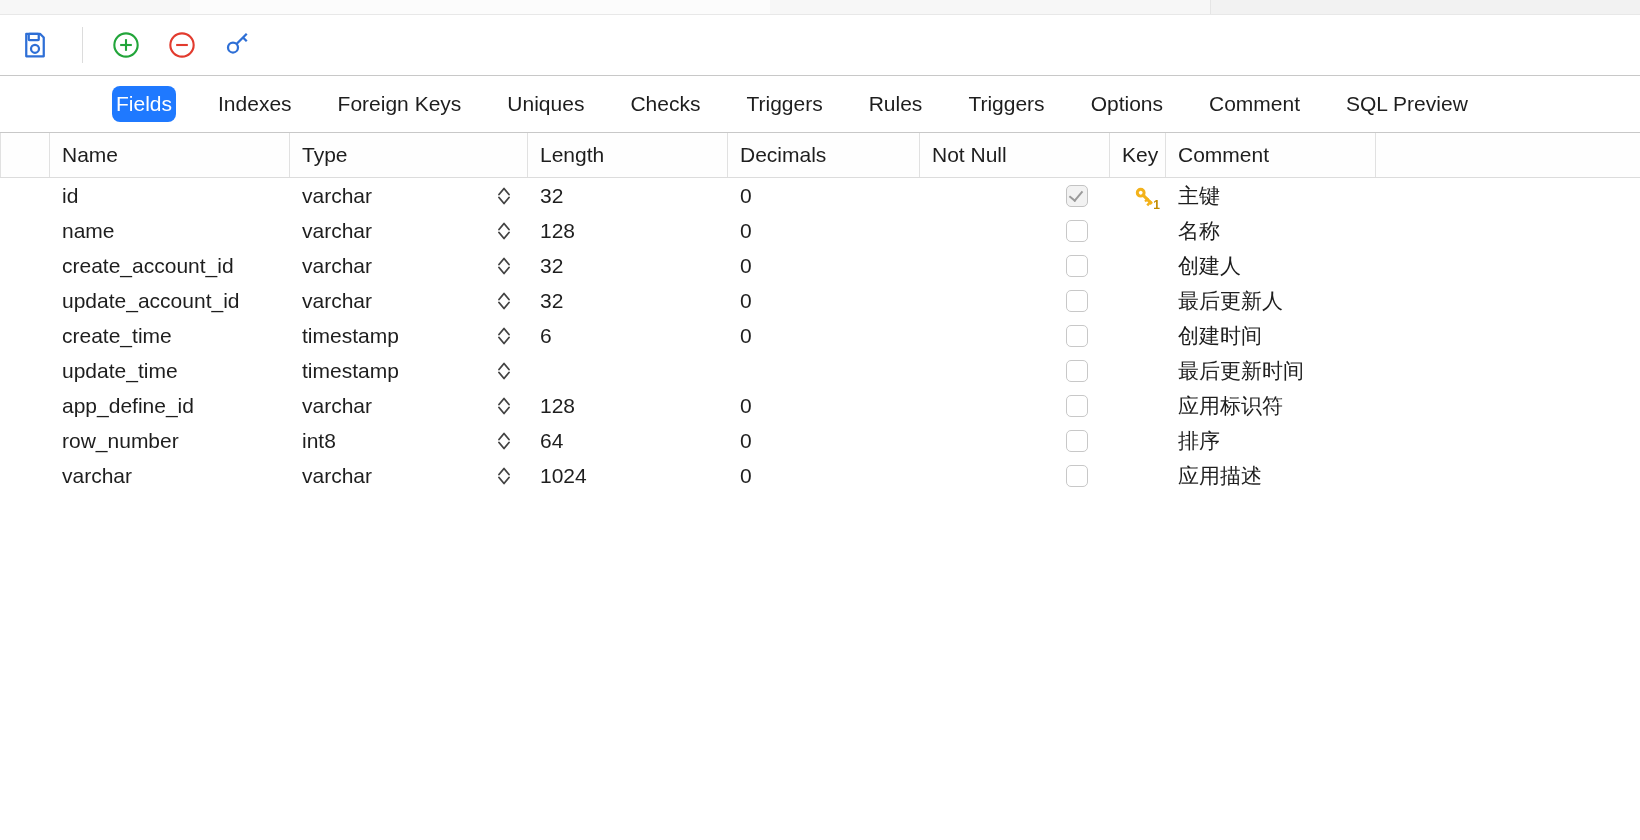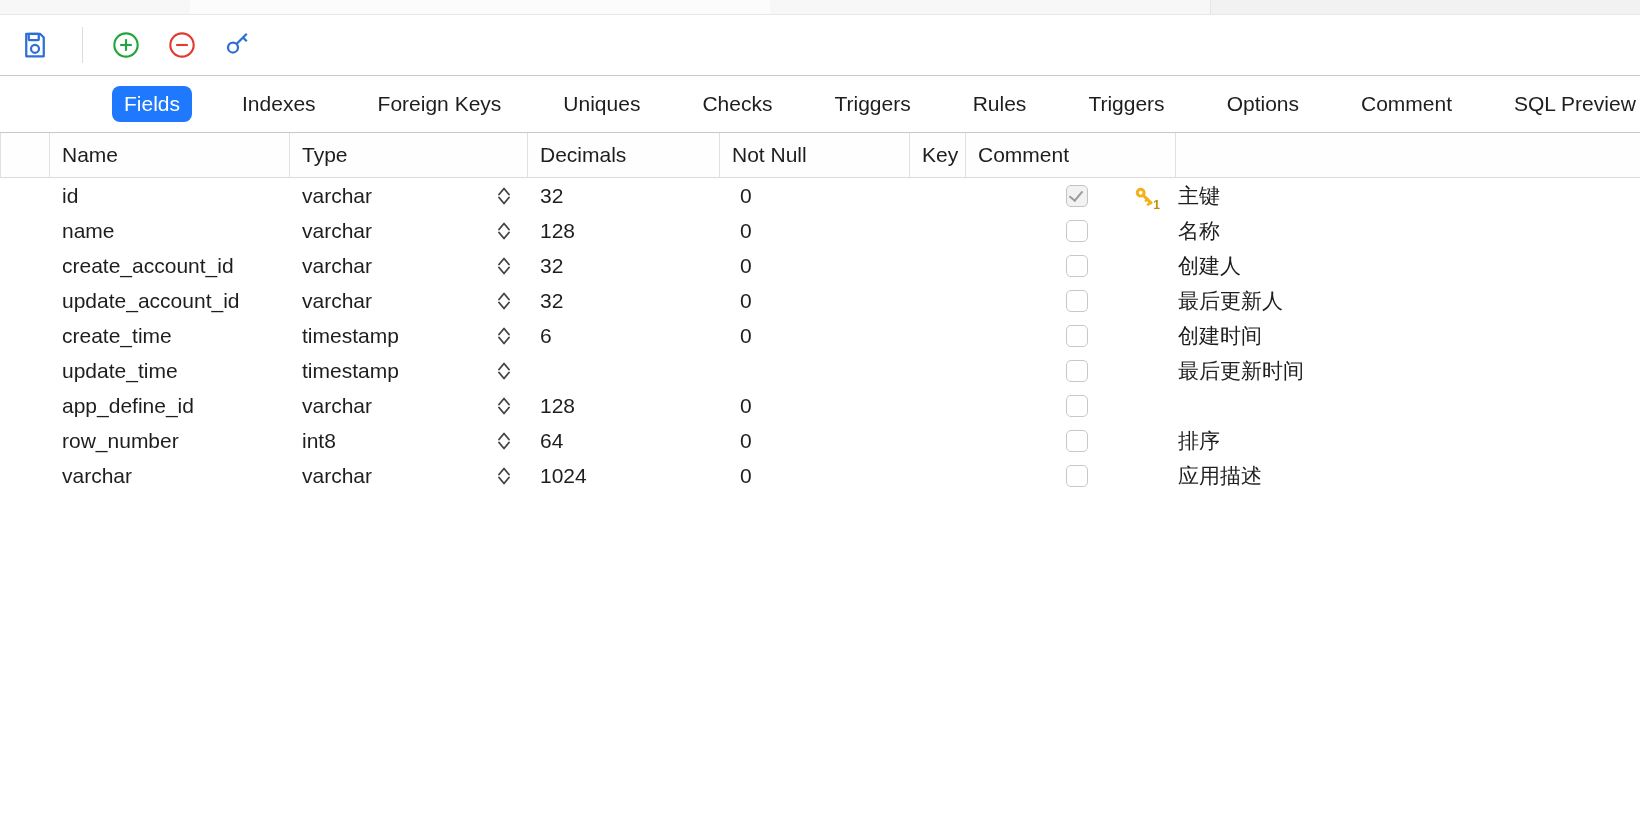--- a/index.html
+++ b/index.html
@@ -62,21 +62,21 @@
   
   .subtabs {
     height: 56px;
     display: flex;
     align-items: center;
     padding-left: 112px;
     gap: 38px;
     border-bottom: 1px solid #c8c8c8;
   }
   .subtab {
-    padding: 6px 12px;
+    padding: 6px 4px;
     border-radius: 8px;
     cursor: pointer;
     white-space: nowrap;
   }
   .subtab.active {
     background: #1f79ff;
     color: #ffffff;
   }
 
   
@@ -241,20 +241,21 @@
     <div class="subtab">Triggers</div>
     <div class="subtab">Options</div>
     <div class="subtab">Comment</div>
     <div class="subtab">SQL Preview</div>
   </div>
 
 <div class="grid-header">
   <div class="col col-lead"></div>
   <div class="col col-name">Name</div>
   <div class="col col-type">Type</div>
+  <div class="col col-length">Length</div>
   <div class="col col-dec">Decimals</div>
   <div class="col col-notnull">Not Null</div>
   <div class="col col-key">Key</div>
   <div class="col col-comment">Comment</div>
 </div>
 
 <div class="grid-body">
     <div class="row">
       <div class="cell col-lead"></div>
       <div class="cell col-name">id</div>
@@ -441,20 +442,21 @@
         </div>
       </div>
       <div class="cell col-length">128</div>
       <div class="cell col-dec">0</div>
       <div class="cell col-notnull">
         <div class="notnull-wrap">
           <div class="chk"></div>
         </div>
       </div>
       <div class="cell col-key"></div>
+      <div class="cell col-comment">应用标识符</div>
     </div>
     <div class="row">
       <div class="cell col-lead"></div>
       <div class="cell col-name">row_number</div>
       <div class="cell col-type">
         <div class="type-wrap">
           <span>int8</span>
           <span class="stepper">
             <svg width="12" height="9" viewBox="0 0 12 8">
               <path d="M1 7 L6 1 L11 7" fill="none" stroke="#222" stroke-width="1.8" stroke-linecap="round" stroke-linejoin="round"></path>

